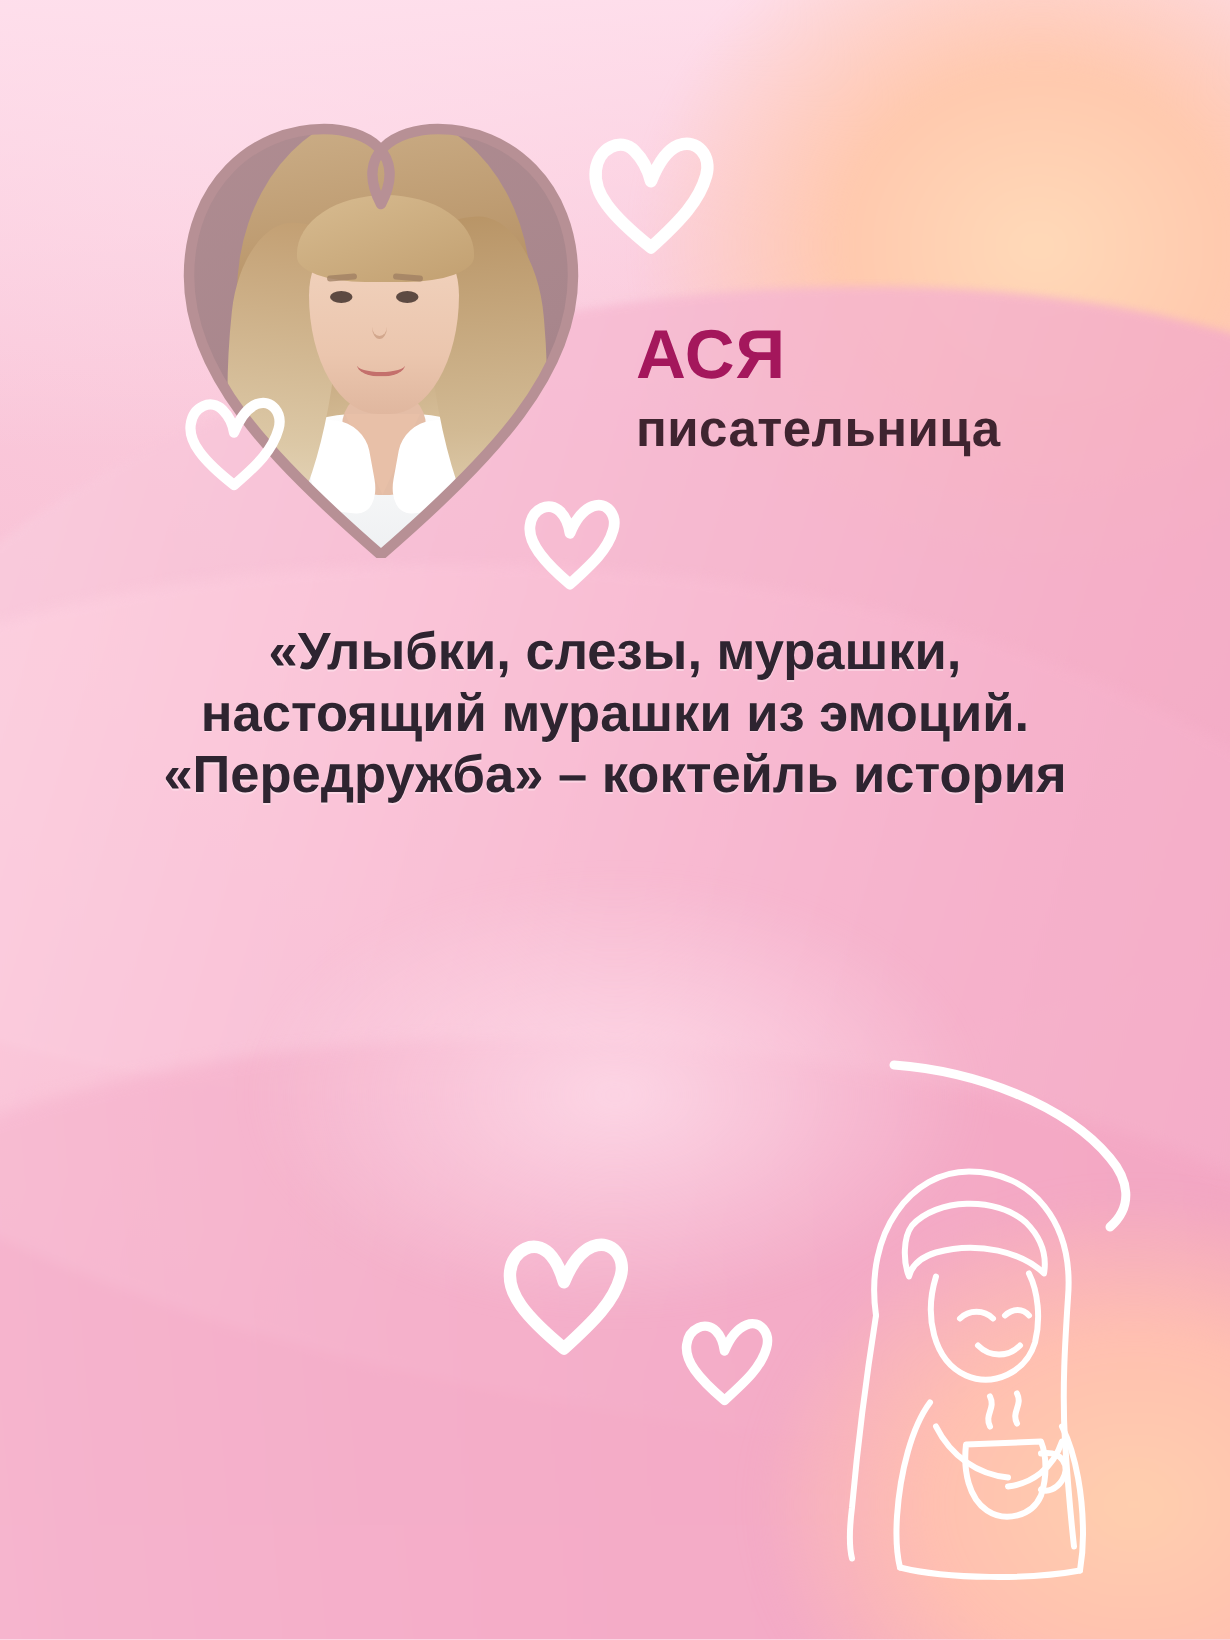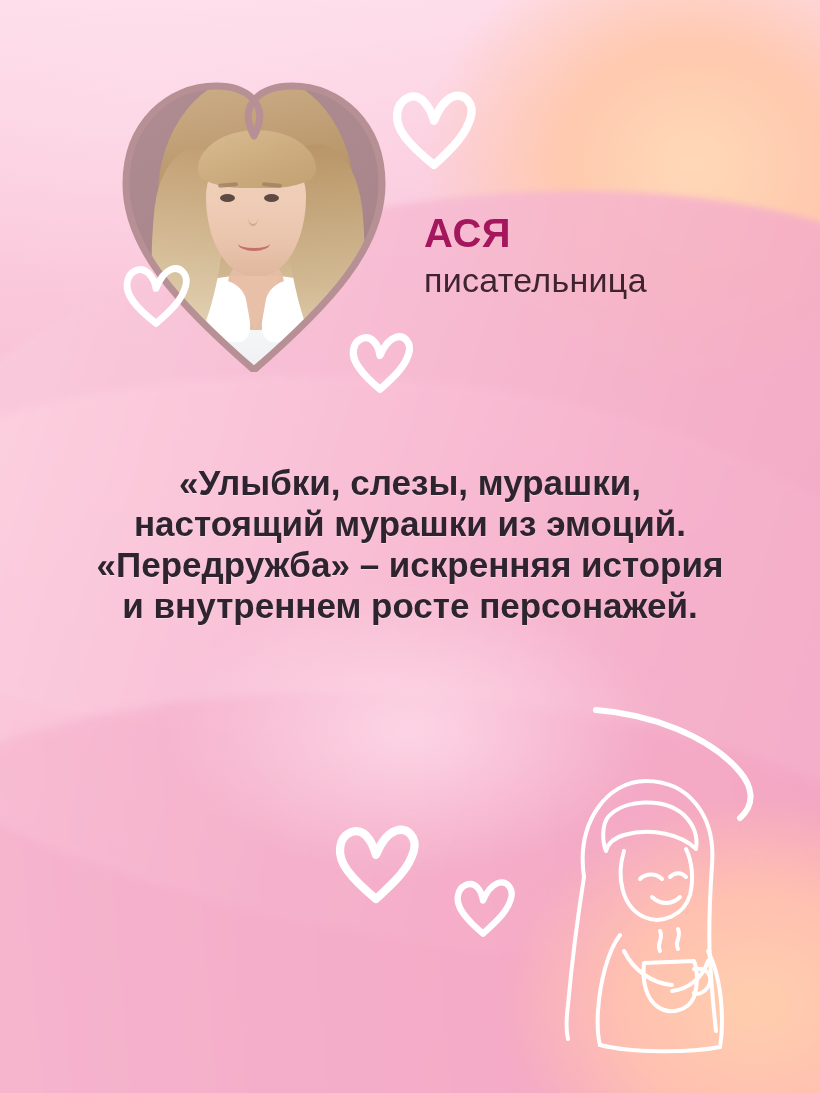--- a/index.html
+++ b/index.html
@@ -227,48 +227,47 @@
   }
 
   
   .author {
     position: absolute;
     left: 424px;
     top: 214px;
     width: 340px;
   }
   .author-name {
-    font-size: 40px;
+    font-size: 46px;
     line-height: 0.98;
     font-weight: 700;
     letter-spacing: 0.5px;
     color: #a4175c;
     margin: 0;
   }
   .author-role {
     margin-top: 8px;
     font-size: 34px;
-    font-weight: 400;
+    font-weight: 700;
     color: #3f2430;
     letter-spacing: .3px;
   }
 
   
   .quote {
     position: absolute;
     left: 60px;
     top: 415px;
     width: 700px;
     text-align: center;
     color: #2e2430;
     font-size: 35px;
     line-height: 1.17;
     font-weight: 600;
     text-shadow: 0 1px 0 rgba(255,255,255,.35);
-    margin-top: 48px;
   }
   .quote .line { display: block; white-space: pre; }
 
   
   .girl-doodle {
     position: absolute;
     right: 48px;
     bottom: 38px;
     width: 260px;
     height: 300px;
@@ -341,22 +340,21 @@
   <div class="author">
     <div class="author-name">
       <span class="line">АСЯ</span><br>
     </div>
     <div class="author-role">писательница</div>
   </div>
 
   <div class="quote">
     <span class="line">«Улыбки, слезы, мурашки,</span>
     <span class="line">настоящий мурашки из эмоций.</span>
-    <span class="line">«Передружба» – искренняя история</span>
-    <span class="line">и внутреннем росте персонажей.</span>
+    <span class="line">«Передружба» – коктейль история</span>
   </div>
 
   <svg class="girl-doodle" viewBox="0 0 260 300">
     <g fill="none" stroke="#ffffff" stroke-width="4" stroke-linecap="round" stroke-linejoin="round">
 
       <path d="M72 122 C 64 66, 96 26, 134 26 C 176 26, 204 60, 200 110 C 198 140, 196 172, 198 206 C 200 236, 202 258, 204 276"></path>
       <path d="M72 122 C 66 160, 60 206, 56 250 C 54 266, 54 276, 56 284"></path>
 
       <path d="M96 62 C 112 44, 152 42, 172 60 C 182 70, 186 82, 184 94 C 170 80, 140 72, 112 80 C 102 83, 96 88, 94 96 C 90 86, 90 70, 96 62"></path>
 

